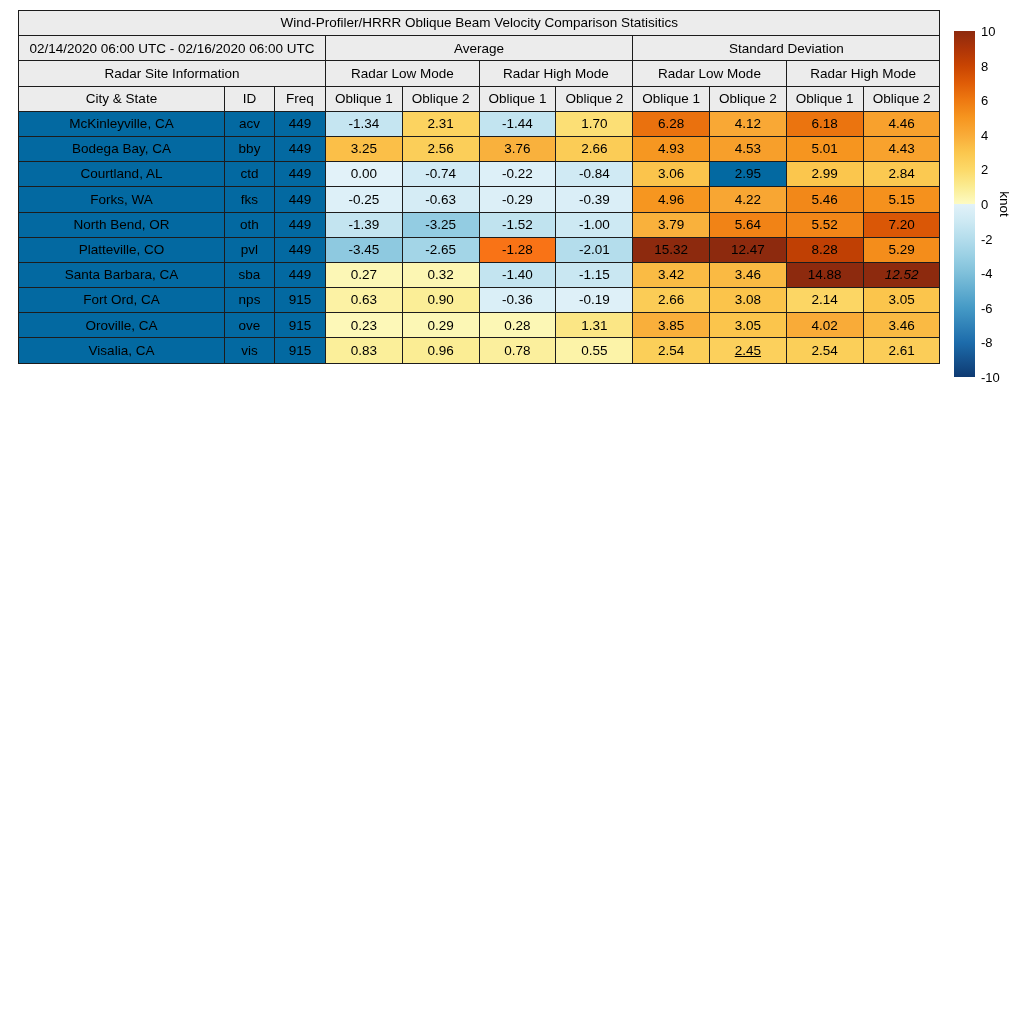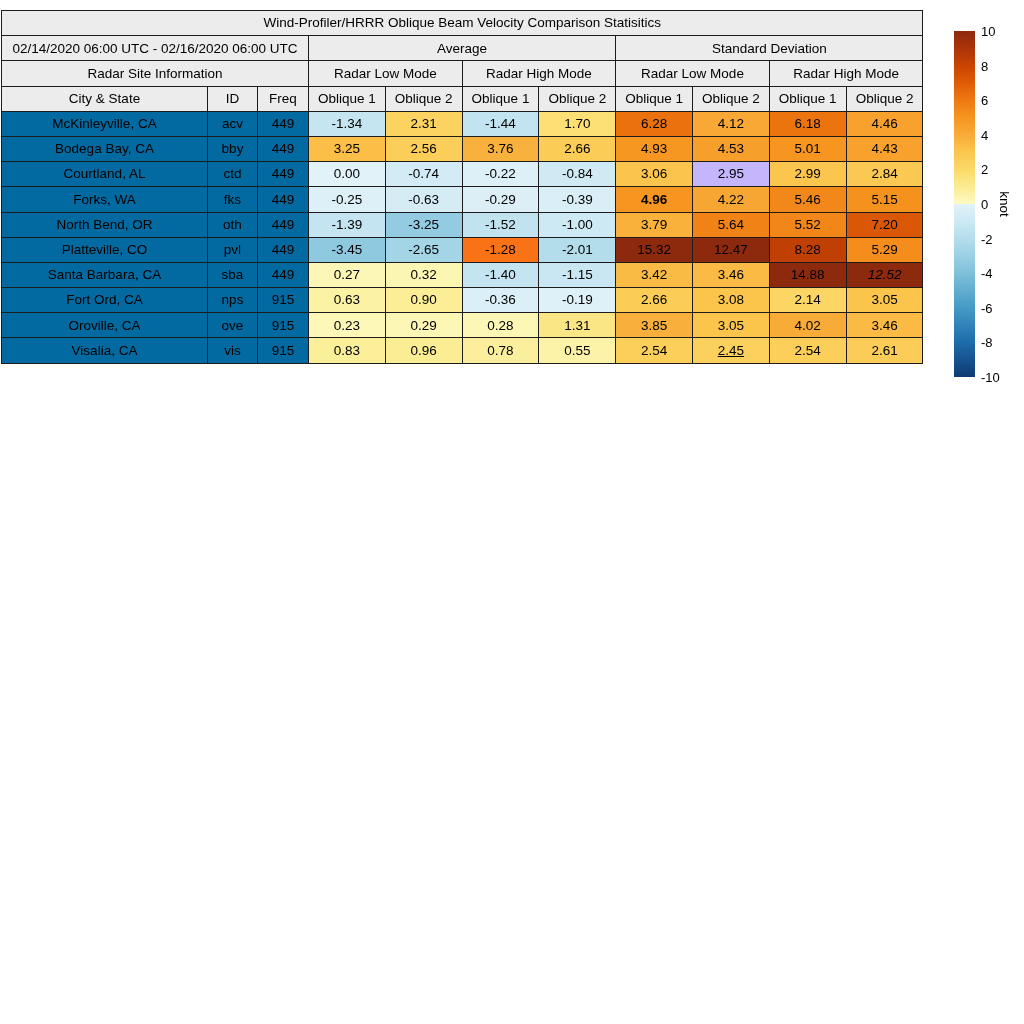--- a/index.html
+++ b/index.html
@@ -3,21 +3,21 @@
 <meta charset="utf-8">
 <style>
   html,body{margin:0;padding:0;}
   body{
     width:1024px;height:1024px;background:#ffffff;position:relative;
     font-family:"Liberation Sans","DejaVu Sans",sans-serif;color:#000;
     overflow:hidden;
   }
   .canvas{position:absolute;left:0;top:0;width:1024px;height:1024px;}
   table.stats{
-    position:absolute;left:1px;top:10px;width:921px;
+    position:absolute;left:18px;top:10px;width:921px;
     border-collapse:collapse;table-layout:fixed;
   }
   table.stats td{
     border:1px solid #1c1c1c;
     height:24.2px;
     text-align:center;vertical-align:middle;
     font-size:13.5px;line-height:1;
     padding:0 2px;white-space:nowrap;overflow:hidden;
   }
   td.hdr{background:#ececec;}
@@ -115,33 +115,33 @@
         </tr>
         <tr>
           <td class="meta">Courtland, AL</td>
           <td class="meta">ctd</td>
           <td class="meta">449</td>
           <td class="val" style="background: rgb(226, 242, 249);">0.00</td>
           <td class="val" style="background: rgb(210, 235, 245); margin-left: 28px;">-0.74</td>
           <td class="val" style="background: rgb(221, 240, 248);">-0.22</td>
           <td class="val" style="background: rgb(208, 234, 244);">-0.84</td>
           <td class="val" style="background: rgb(251, 196, 76);">3.06</td>
-          <td class="val" style="background: #c4b5fd;">2.95</td>
+          <td class="val" style="background: #0369a1;">2.95</td>
           <td class="val" style="background: rgb(251, 198, 77);">2.99</td>
           <td class="val" style="background: rgb(251, 201, 81);">2.84</td>
         </tr>
         <tr>
           <td class="meta">Forks, WA</td>
           <td class="meta">fks</td>
           <td class="meta">449</td>
           <td class="val" style="background: rgb(221, 240, 248);">-0.25</td>
           <td class="val" style="background: rgb(213, 236, 245);">-0.63</td>
           <td class="val" style="background: rgb(220, 239, 247);">-0.29</td>
           <td class="val" style="background: rgb(218, 238, 247);">-0.39</td>
-          <td class="val" style="background: rgb(246, 150, 32); font-weight: bold;">4.96</td>
+          <td class="val" style="background: rgb(246, 150, 32);">4.96</td>
           <td class="val" style="background: rgb(248, 166, 51);">4.22</td>
           <td class="val" style="background: rgb(242, 136, 25);">5.46</td>
           <td class="val" style="background: rgb(245, 145, 29);">5.15</td>
         </tr>
         <tr>
           <td class="meta">North Bend, OR</td>
           <td class="meta">oth</td>
           <td class="meta">449</td>
           <td class="val" style="background: rgb(195, 228, 240);">-1.39</td>
           <td class="val" style="background: rgb(147, 204, 226);">-3.25</td>

